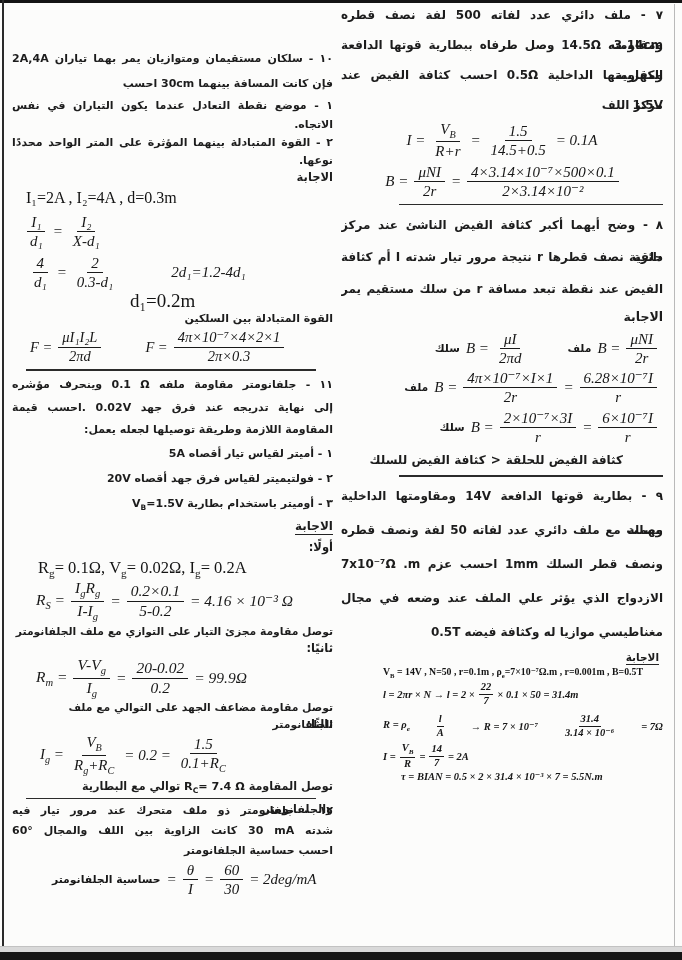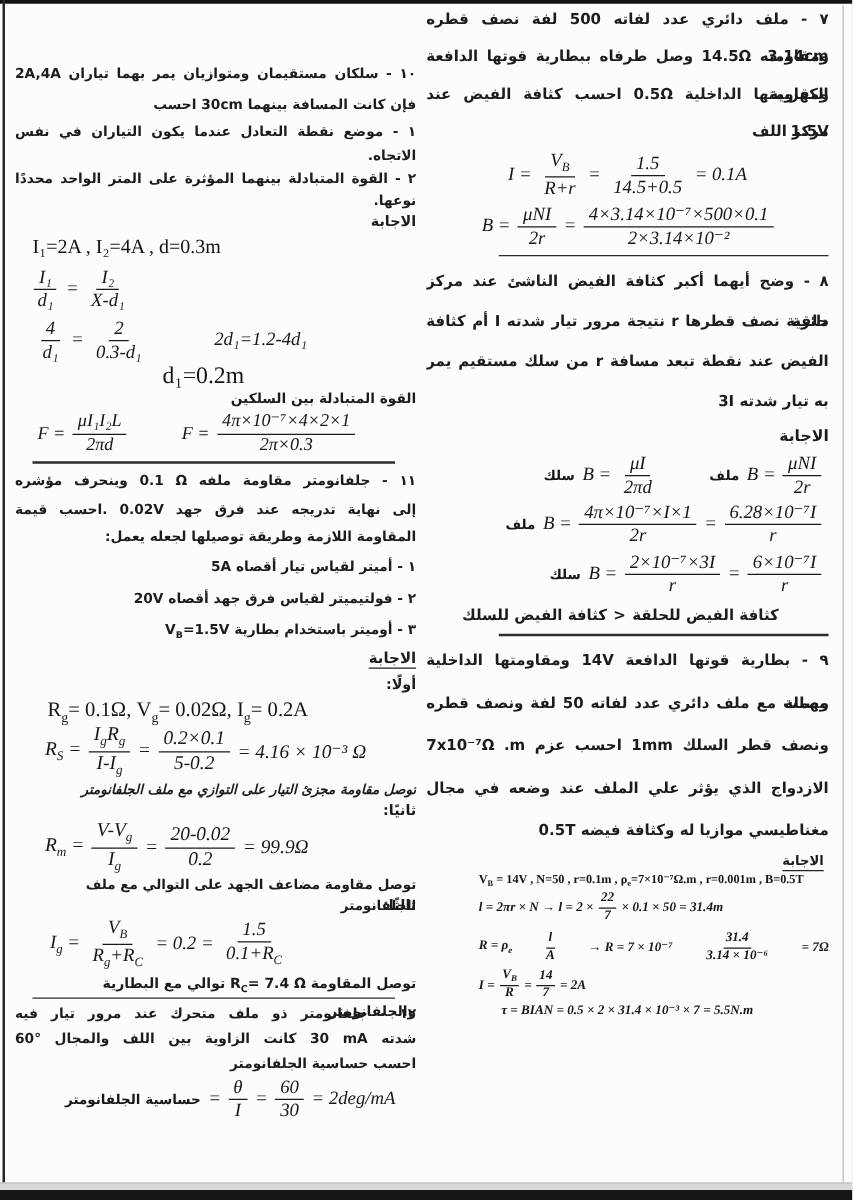--- a/index.html
+++ b/index.html
@@ -84,21 +84,20 @@
             <span class="fn">4×3.14×10⁻⁷×500×0.1</span>
             <span class="fd">2×3.14×10⁻²</span>
           </span>
         </div>
     </div>
     <hr class="hr" style="width:264px;margin:2px 0 4px auto;">
     <div>
       <div class="ar" style="height:32px;line-height:32px;">٨ - وضح أيهما أكبر كثافة الفيض الناشئ عند مركز حلقة</div>
       <div class="ar" style="height:32px;line-height:32px;">دائرية نصف قطرها ⁦r⁩ نتيجة مرور تيار شدته ⁦I⁩ أم كثافة</div>
       <div class="ar" style="height:32px;line-height:32px;">الفيض عند نقطة تبعد مسافة ⁦r⁩ من سلك مستقيم يمر</div>
-      <div class="ar last" style="height:32px;line-height:32px;">به تيار شدته ⁦3I⁩</div>
       <div class="ans" style="height:24px;line-height:24px;font-size:12.5px;">الاجابة</div>
       <div class="eq" style="height:38px;justify-content:flex-end;padding-right:6px;">
           <span class="arlbl">سلك</span>
           <span>B =</span>
           <span class="frac">
             <span class="fn">μI</span>
             <span class="fd">2πd</span>
           </span>
           <span style="display: inline-block; width: 30px;"></span>
           <span class="arlbl">ملف</span>
@@ -256,21 +255,21 @@
             <span class="fn">I<sub>g</sub>R<sub>g</sub></span>
             <span class="fd">I-I<sub>g</sub></span>
           </span>
           <span>=</span>
           <span class="frac">
             <span class="fn">0.2×0.1</span>
             <span class="fd">5-0.2</span>
           </span>
           <span>= 4.16 × 10⁻³ Ω</span>
         </div>
-      <div class="note" style="height:17px;line-height:17px;font-style:italic;">توصل مقاومة مجزئ التيار على التوازي مع ملف الجلفانومتر</div>
+      <div class="note" style="height:17px;line-height:17px;">توصل مقاومة مجزئ التيار على التوازي مع ملف الجلفانومتر</div>
       <div class="ans" style="height:17px;line-height:17px;font-size:11.5px;">ثانيًا:</div>
       <div class="eq" style="height:42px;padding-left:24px;font-size:15.5px;">
           <span>R<sub>m</sub> =</span>
           <span class="frac">
             <span class="fn">V-V<sub>g</sub></span>
             <span class="fd">I<sub>g</sub></span>
           </span>
           <span>=</span>
           <span class="frac">
             <span class="fn">20-0.02</span>

